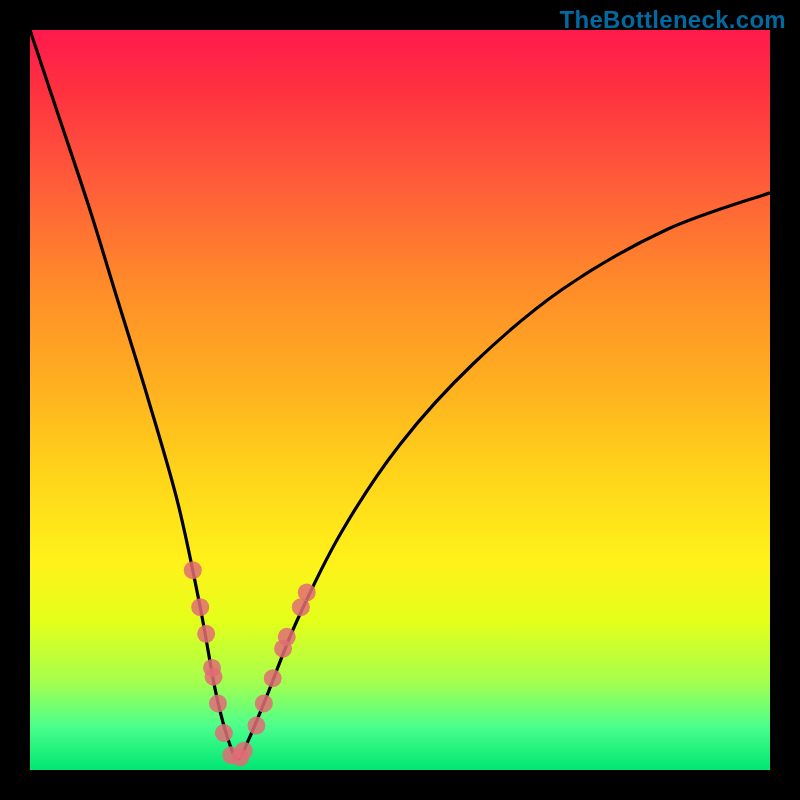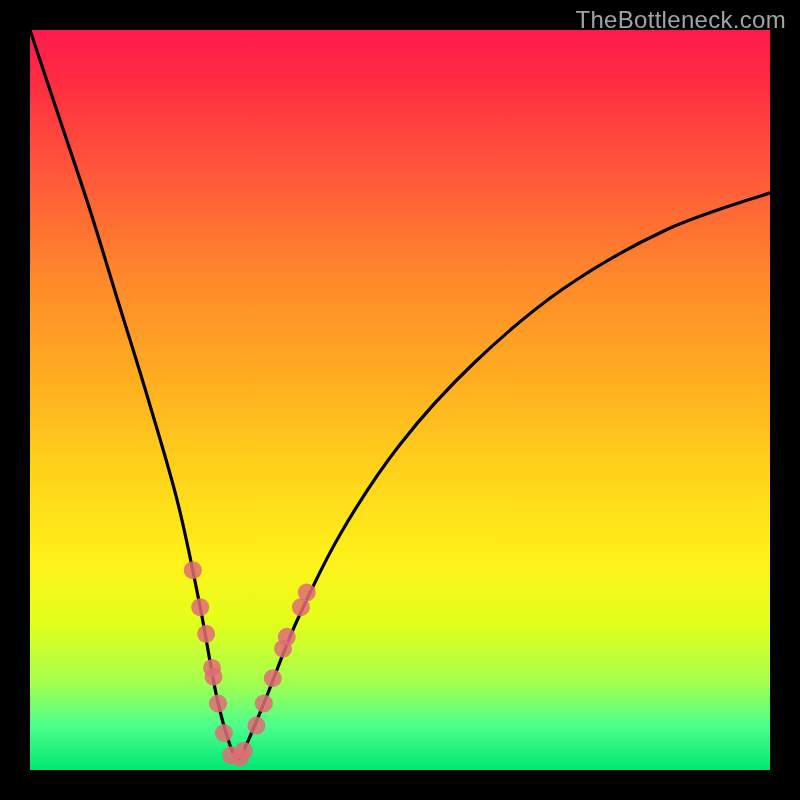--- a/index.html
+++ b/index.html
@@ -28,22 +28,22 @@
       #e3ff1a 80%,
       #a6ff4d 88%,
       #4dff8c 94%,
       #00e673 100%);
   }
   .watermark {
     position: absolute;
     top: 6px;
     right: 14px;
     font-size: 24px;
-    font-weight: normal;
-    color: #a3a3a3;
+    font-weight: bold;
+    color: #0369a1;
     letter-spacing: 0.3px;
     user-select: none;
   }
   svg.curve {
     position: absolute;
     left: 0;
     top: 0;
     width: 740px;
     height: 740px;
   }

